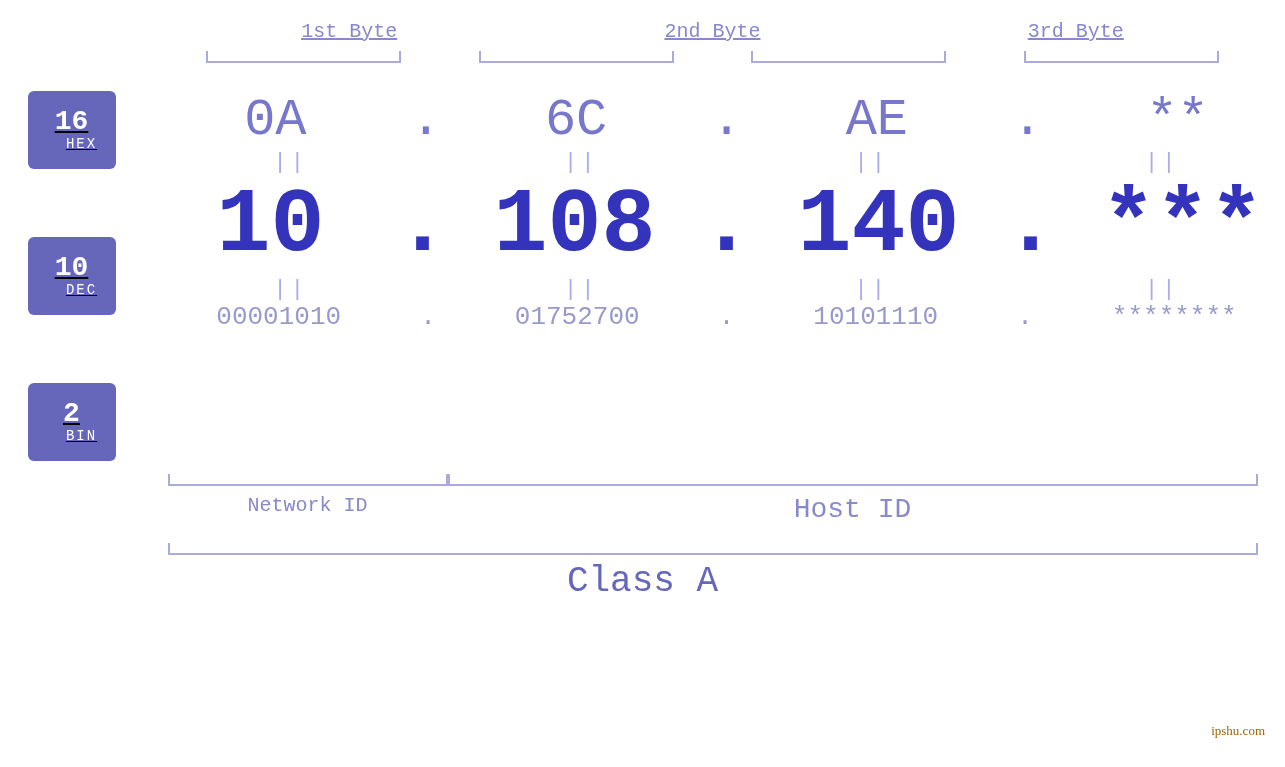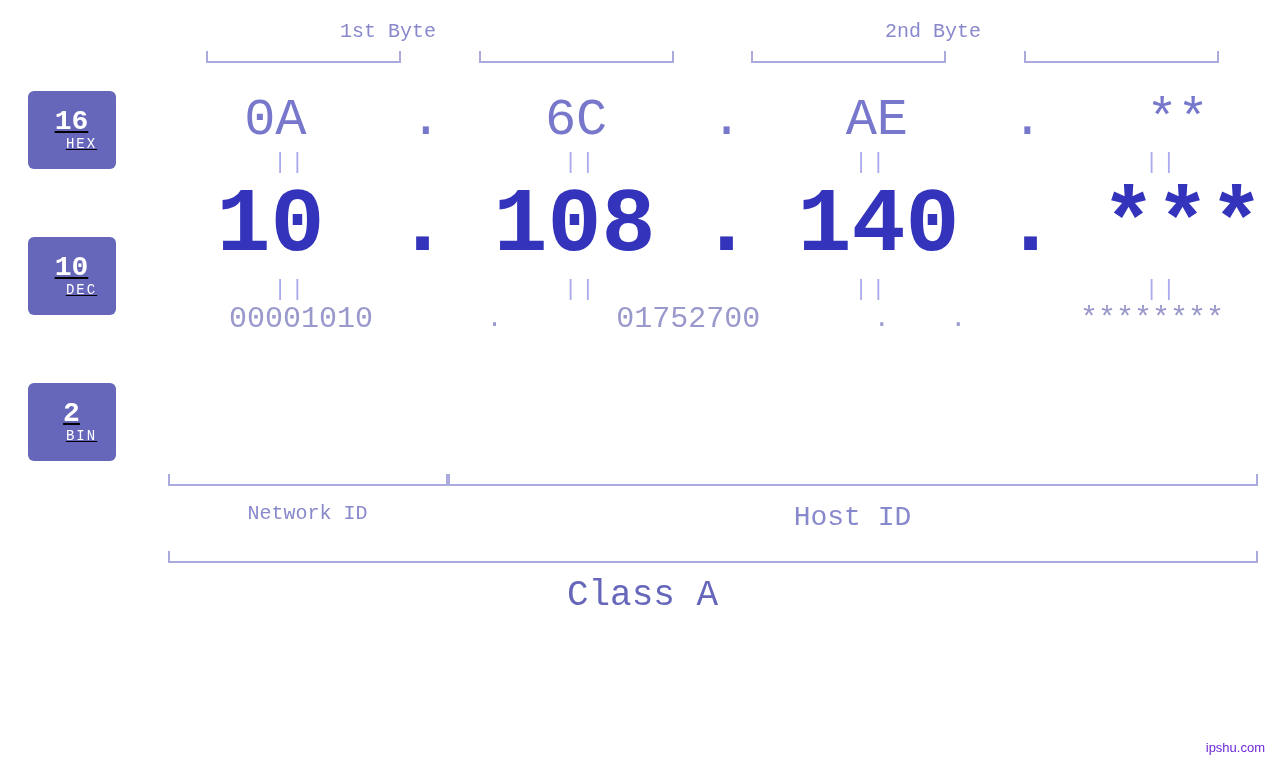--- a/index.html
+++ b/index.html
@@ -30,20 +30,22 @@
       margin-left: 140px;
       justify-content: space-around;
       margin-bottom: 8px;
     }
 
     .byte-header {
       color: #8888cc;
       font-size: 20px;
       font-family: 'Courier New', Courier, monospace;
       width: 200px;
+      text-align: center;
+      text-decoration: underline;
     }
 
     
     .top-brackets {
       display: flex;
       width: 1090px;
       margin-left: 140px;
       justify-content: space-around;
       margin-bottom: 20px;
     }
@@ -183,21 +185,21 @@
     }
 
     .val-dec {
       color: #3333bb;
       font-size: 90px;
       font-weight: bold;
     }
 
     .val-bin {
       color: #9999cc;
-      font-size: 30px;
+      font-size: 26px;
     }
 
     .dot {
       font-family: 'Courier New', Courier, monospace;
       color: #3333bb;
     }
 
     .dot-hex { font-size: 52px; color: #7777cc; }
     .dot-dec { font-size: 90px; font-weight: bold; }
     .dot-bin { font-size: 26px; color: #9999cc; }
@@ -282,21 +284,21 @@
       right: 0;
       width: 2px;
       height: 12px;
       background: #aaaadd;
     }
 
     .id-labels-row {
       display: flex;
       width: 1090px;
       margin-left: 140px;
-      margin-top: 16px;
+      margin-top: 8px;
     }
 
     .network-id-label {
       width: 280px;
       text-align: center;
       color: #8888cc;
       font-size: 20px;
       font-family: 'Courier New', Courier, monospace;
     }
 
@@ -345,43 +347,44 @@
       height: 12px;
       background: #aaaadd;
     }
 
     
     .class-label {
       color: #6666bb;
       font-size: 36px;
       font-family: 'Courier New', Courier, monospace;
       text-align: center;
-      margin-top: 12px;
+      margin-top: 6px;
       width: 1230px;
     }
 
     
     .watermark {
       position: absolute;
-      bottom: 12px;
+      bottom: 28px;
       right: 20px;
-      color: #6d28d9;
+      color: #a16207;
       font-size: 13px;
-      font-family: Liberation Sans, sans-serif;
+      font-family: Liberation Serif, serif;
     }
 
   </style>
 </head>
 <body>
 
 <div class="container">
 
   <div class="byte-headers">
     <div class="byte-header">1st Byte</div>
     <div class="byte-header">2nd Byte</div>
+    <div class="byte-header">3rd Byte</div>
   </div>
 
   <div class="top-brackets">
     <div class="bracket-line">
         <div class="right-tick"></div>
       </div>
     <div class="bracket-line">
         <div class="right-tick"></div>
       </div>
     <div class="bracket-line">
@@ -463,20 +466,23 @@
 
       <div class="value-row bin-row">
         <div class="val-cell">
           <span class="val-text val-bin">00001010</span>
         </div>
         <span class="dot dot-bin">.</span>
         <div class="val-cell">
           <span class="val-text val-bin">01752700</span>
         </div>
         <span class="dot dot-bin">.</span>
+        <div class="val-cell">
+          <span class="val-text val-bin">10101110</span>
+        </div>
         <span class="dot dot-bin">.</span>
         <div class="val-cell">
           <span class="val-text val-bin">********</span>
         </div>
       </div>
 
     </div>
   </div>
 
   <div class="bottom-section">

